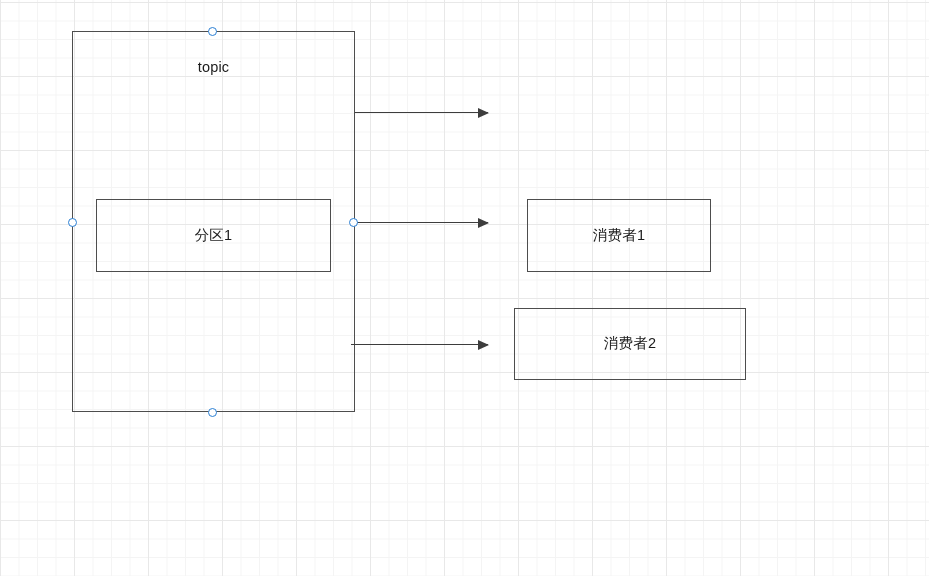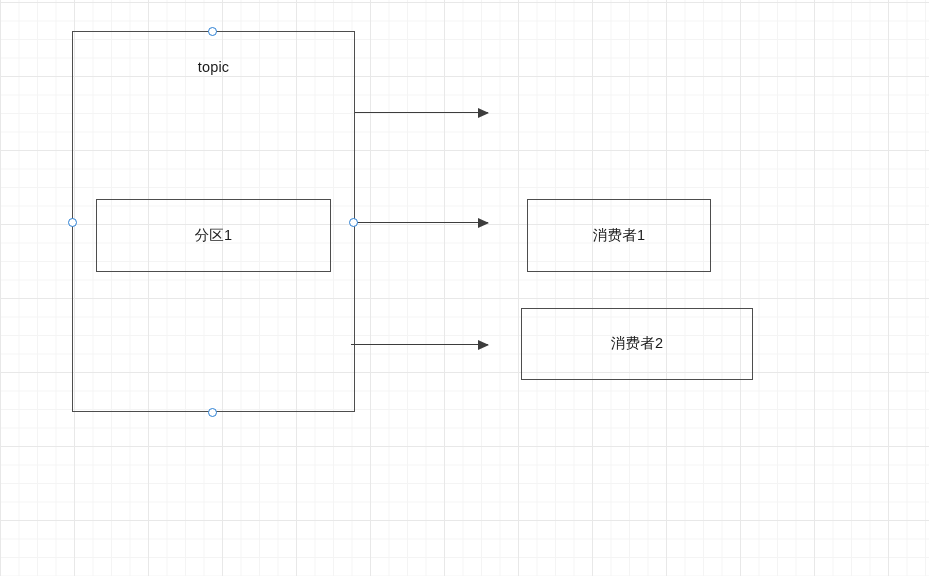--- a/index.html
+++ b/index.html
@@ -109,21 +109,21 @@
     <span class="shape-label">分区1</span>
   </div>
 
 
 
 
   <div class="shape inner" style="left:514px; top:199px; width:184px; height:73px;margin-left:13px;">
     <span class="shape-label">消费者1</span>
   </div>
 
-  <div class="shape inner" style="left:514px; top:308px; width:232px; height:72px;margin-left:7px;">
+  <div class="shape inner" style="left:514px; top:308px; width:232px; height:72px;">
     <span class="shape-label">消费者2</span>
   </div>
 
 
   <div class="connector" style="left:355px; top:112px; width:133px;">
     <span class="arrow-head"></span>
   </div>
 
   <div class="connector" style="left:353px; top:222px; width:135px;">
     <span class="arrow-head"></span>

